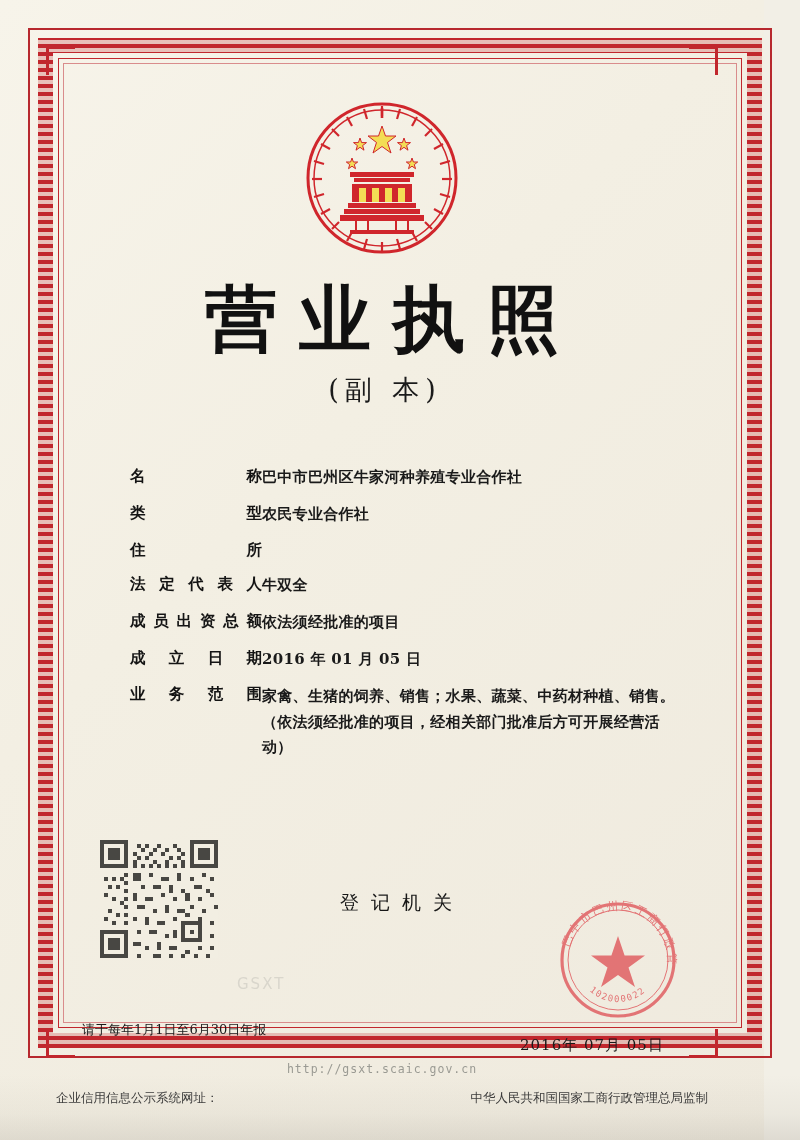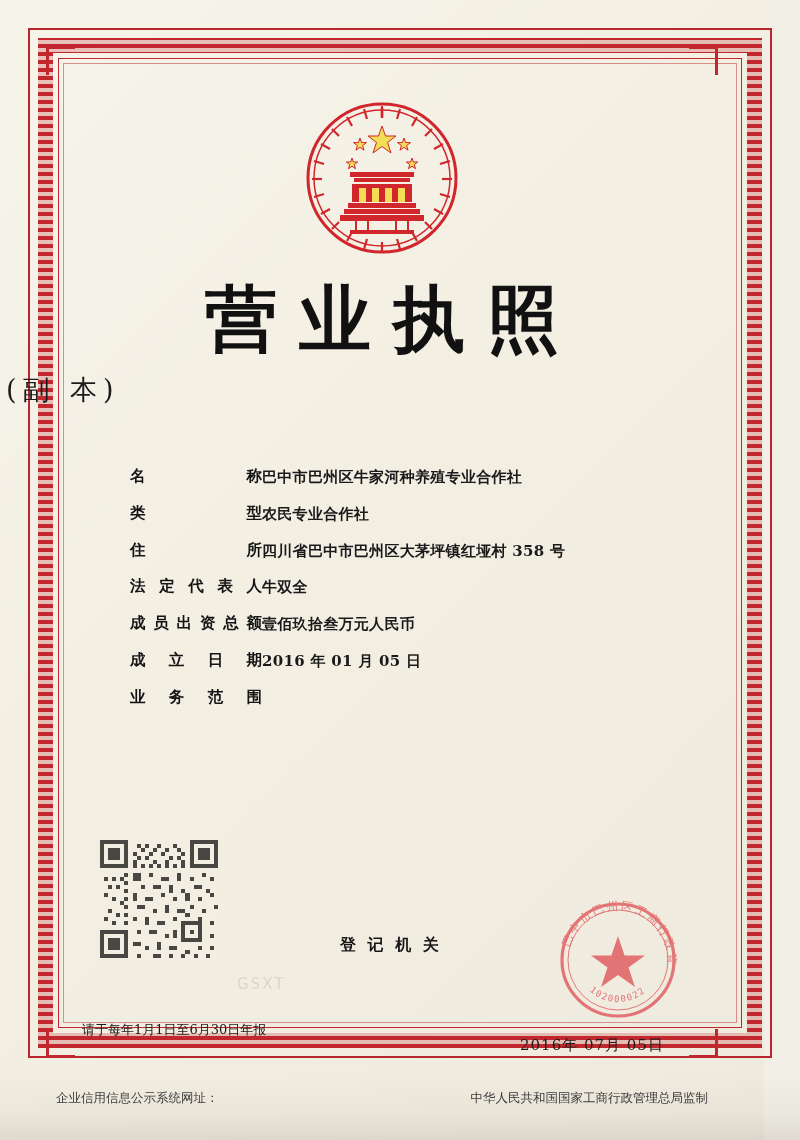--- a/index.html
+++ b/index.html
@@ -79,20 +79,21 @@
     font-weight: bold;
     font-size: 72px;
     letter-spacing: 22px;
     color: #111;
     text-indent: 22px;
   }
   .subtitle {
     position: absolute;
     top: 372px;
     left: 0; right: 0;
+    text-align: center;
     font-family: "DejaVu Serif", serif;
     font-size: 27px;
     letter-spacing: 6px;
     color: #1b1b1b;
     text-indent: 6px;
   }
   .credit-code {
     position: absolute;
     top: 420px;
     left: 0; right: 0;
@@ -148,24 +149,24 @@
     position: absolute;
     left: 100px;
     top: 840px;
     width: 118px;
     height: 118px;
     opacity: .85;
   }
   
   .authority {
     position: absolute;
-    top: 935px;
+    top: 890px;
     left: 340px;
-    font-size: 16px;
-    font-weight: bold;
+    font-size: 19px;
+    font-weight: normal;
     letter-spacing: 3px;
     font-family: "DejaVu Serif", serif;
     color: #171717;
   }
   .issue-date {
     position: absolute;
     top: 1036px;
     left: 520px;
     font-size: 15px;
     font-family: "DejaVu Serif", serif;
@@ -359,21 +360,20 @@
         <span>型</span>
       </div>
       <div class="val">农民专业合作社</div>
     </div>
 
     <div class="row">
       <div class="lbl">
         <span>住</span>
         <span>所</span>
       </div>
-      <div class="val">四川省巴中市巴州区大茅坪镇红垭村 358 号</div>
     </div>
 
     <div class="row">
       <div class="lbl">
         <span>法</span>
         <span>定</span>
         <span>代</span>
         <span>表</span>
         <span>人</span>
       </div>
@@ -382,40 +382,41 @@
 
     <div class="row">
       <div class="lbl">
         <span>成</span>
         <span>员</span>
         <span>出</span>
         <span>资</span>
         <span>总</span>
         <span>额</span>
       </div>
-      <div class="val">壹佰玖拾叁万元人民币</div>
+      <div class="val">依法须经批准的项目</div>
     </div>
 
     <div class="row">
       <div class="lbl">
         <span>成</span>
         <span>立</span>
         <span>日</span>
         <span>期</span>
       </div>
       <div class="val">2016 年 01 月 05 日</div>
     </div>
 
     <div class="row scope">
       <div class="lbl">
         <span>业</span>
         <span>务</span>
         <span>范</span>
         <span>围</span>
       </div>
+      <div class="val">家禽、生猪的饲养、销售；水果、蔬菜、中药材种植、销售。（依法须经批准的项目，经相关部门批准后方可开展经营活动）</div>
     </div>
 
   </div>
 
 
   <div class="qr">
     <svg viewBox="0 0 29 29" width="118" height="118" shape-rendering="crispEdges" aria-hidden="true">
       <rect width="29" height="29" fill="#f3efe3"></rect>
       <g fill="#2b2b28">
 
@@ -564,20 +565,21 @@
       <polygon points="70,46 76.6,65.5 97,65.5 80.5,77.5 87,97 70,85 53,97 59.5,77.5 43,65.5 63.4,65.5" fill="#e05a5e"></polygon>
       <text font-family="DejaVu Serif, serif" font-size="11.5" fill="#e05a5e" letter-spacing="2.2">
         <textPath href="#sealArcTop" startOffset="8%">巴中市巴州区工商行政管理局</textPath>
       </text>
       <text font-family="DejaVu Sans Mono, monospace" font-size="9" fill="#e05a5e" letter-spacing="1.5">
         <textPath href="#sealArcBottom" startOffset="26%">102000022</textPath>
       </text>
     </svg>
   </div>
 
+  <div class="url-watermark">http://gsxt.scaic.gov.cn</div>
 
   <div class="footer">
     <div class="footer-left">企业信用信息公示系统网址：</div>
     <div class="footer-right">中华人民共和国国家工商行政管理总局监制</div>
   </div>
 
   <div class="scan-shadow"></div>
 </div>
 
 </body></html>

